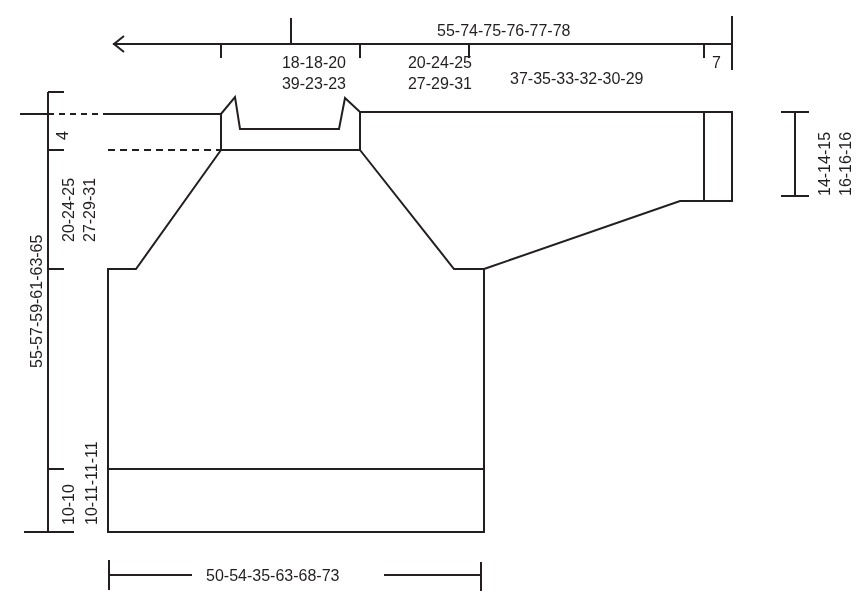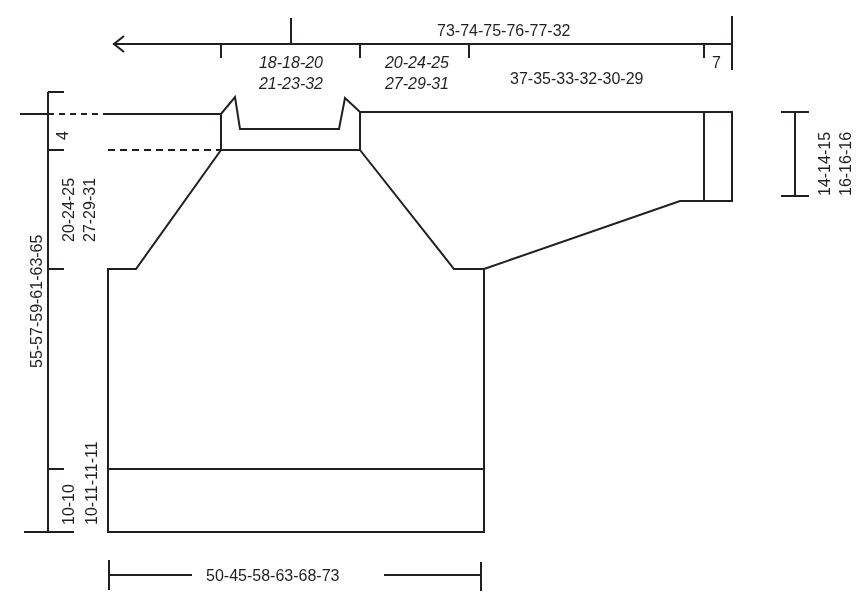--- a/index.html
+++ b/index.html
@@ -1,20 +1,20 @@
 <!DOCTYPE html>
 <html><head>
 <meta charset="utf-8">
 <style>
   html, body { margin: 0; padding: 0; background: #ffffff; }
   body { width: 864px; height: 600px; position: relative; overflow: hidden; }
   #diagram { position: absolute; left: 0; top: 0; width: 864px; height: 600px; }
   #diagram line, #diagram polyline, #diagram path { stroke: #231f20; fill: none; stroke-width: 2; }
   .lbl { position: absolute; font-family: "Liberation Sans", sans-serif; font-size: 16px; color: #231f20; line-height: 21px; white-space: nowrap; }
-  .lbl-c { text-align: center; font-style: italic; }
+  .lbl-c { text-align: right; }
   .rot { transform-origin: 0 0; transform: rotate(-90deg); }
 </style>
 </head>
 <body>
 
 <svg id="diagram" viewBox="0 0 864 600" xmlns="http://www.w3.org/2000/svg">
 
   <g>
     <line x1="113" y1="44" x2="732" y2="44"></line>
     <polyline points="124,36 114,44 124,52"></polyline>
@@ -60,25 +60,25 @@
   </g>
 
   <g>
     <line x1="109" y1="560" x2="109" y2="590"></line>
     <line x1="109" y1="575" x2="192" y2="575"></line>
     <line x1="384" y1="575" x2="481" y2="575"></line>
     <line x1="481" y1="562" x2="481" y2="591"></line>
   </g>
 </svg>
 
-<div class="lbl" style="left:437px; top:20px;">73-74-75-76-77-32</div>
+<div class="lbl" style="left:437px; top:20px;">55-74-75-76-77-78</div>
 
 <div class="lbl lbl-c" style="left:236px; top:52px; width:110px;">
   <div>18-18-20</div>
-  <div>21-23-32</div>
+  <div>39-23-23</div>
 </div>
 
 <div class="lbl lbl-c" style="left:362px; top:52px; width:110px;">
   <div>20-24-25</div>
   <div>27-29-31</div>
 </div>
 
 <div class="lbl" style="left:510px; top:52px;margin-top:16px;">37-35-33-32-30-29</div>
 <div class="lbl" style="left:712px; top:52px;">7</div>
 
@@ -91,13 +91,13 @@
 </div>
 
 <div class="lbl rot" style="left:58px; top:525px;">10-10</div>
 <div class="lbl rot" style="left:81px; top:525px;">10-11-11-11</div>
 
 <div class="lbl rot" style="left:814px; top:196px;">
   <div>14-14-15</div>
   <div>16-16-16</div>
 </div>
 
-<div class="lbl" style="left:206px; top:565px;">50-45-58-63-68-73</div>
+<div class="lbl" style="left:206px; top:565px;">50-54-35-63-68-73</div>
 
 </body></html>

